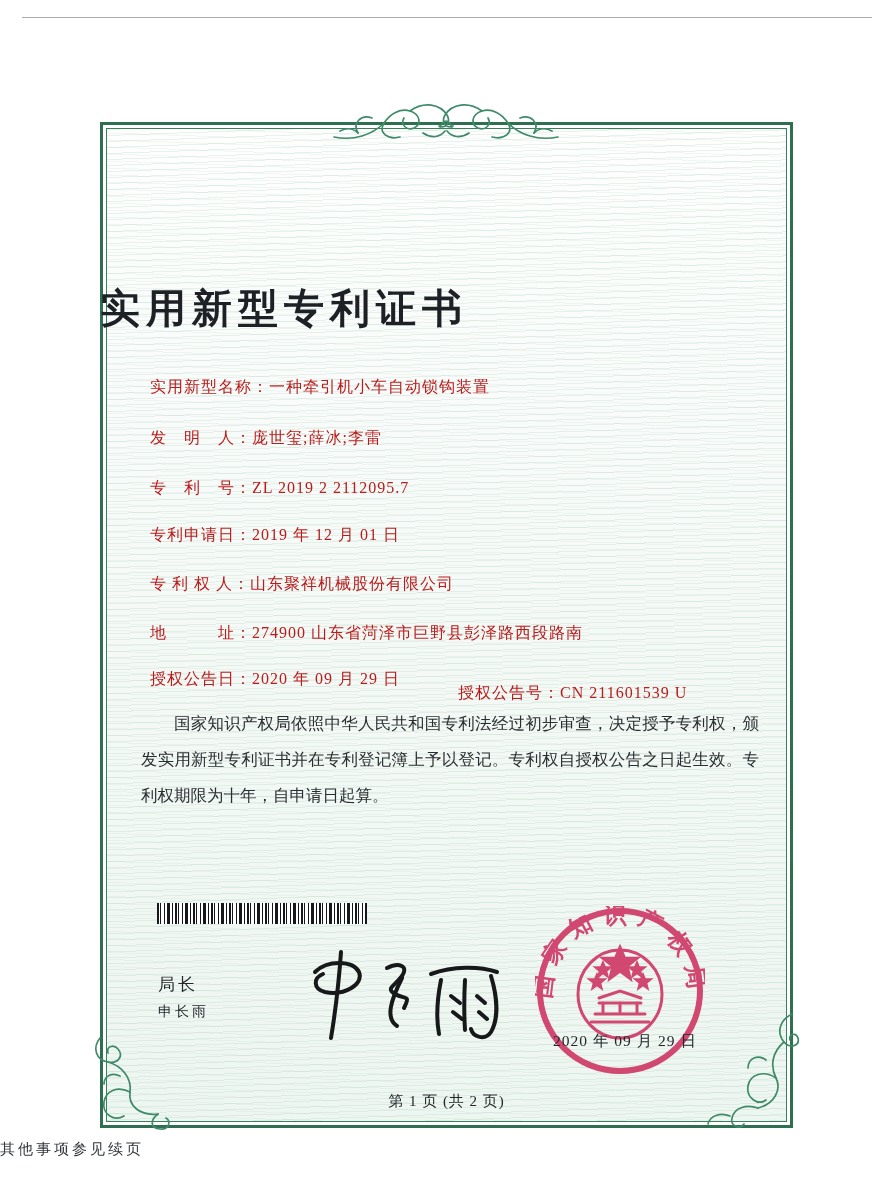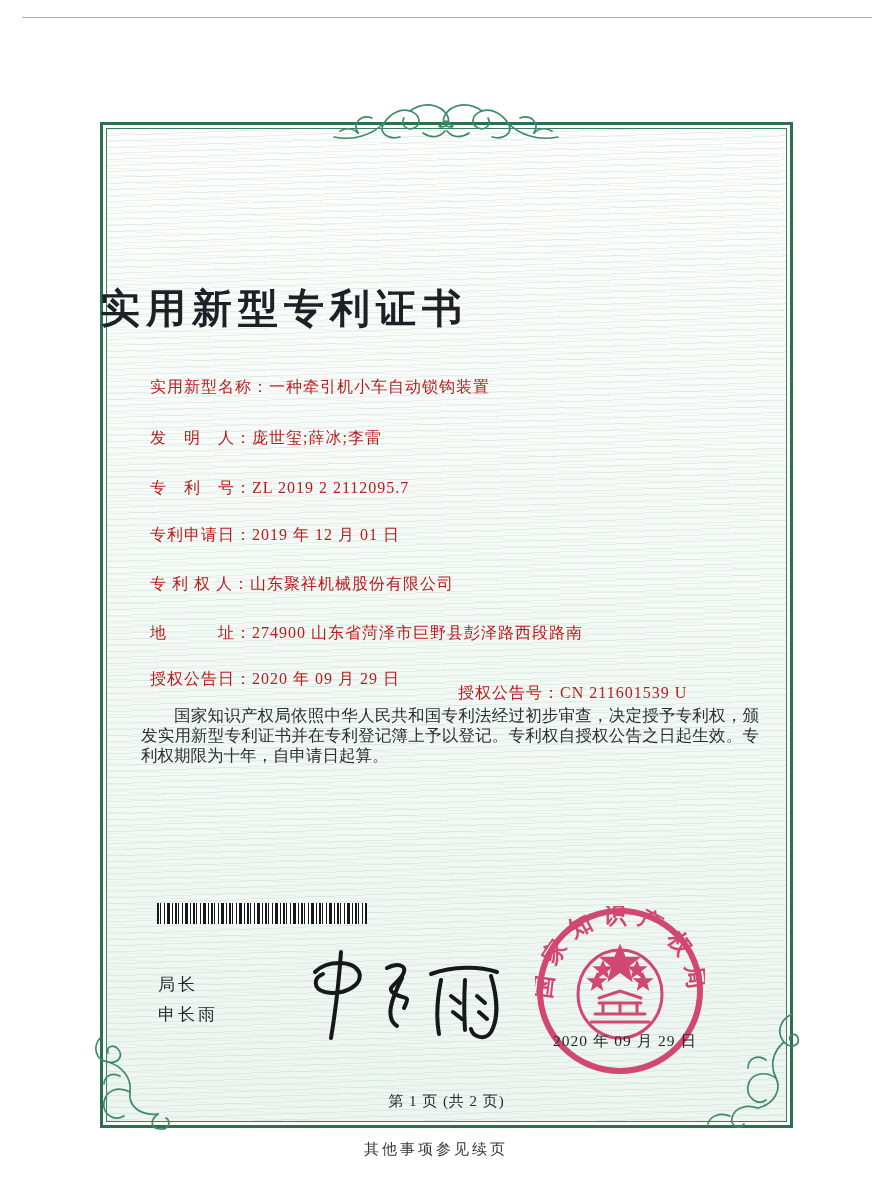--- a/index.html
+++ b/index.html
@@ -28,42 +28,42 @@
   .cert-no{top:170px;left:155px;font-size:17px;letter-spacing:2px;color:#2b2f33;}
   .title{
     top:281px;left:100px;width:693px;text-align:left;
     font-size:40px;font-weight:bold;letter-spacing:6px;color:#1d2024;
   }
   .field-row{left:150px;width:620px;font-size:16px;color:#b91c1c;white-space:nowrap;}
   .flabel{display:inline-block;letter-spacing:1px;}
   .fvalue{letter-spacing:1px;}
   .grant-pair{position:absolute;left:308px;top:14px;}
   .body-text{
-    top:706px;left:141px;width:618px;font-size:16.5px;line-height:20px;
+    top:706px;left:141px;width:618px;font-size:16.5px;line-height:36px;
     text-align:justify;color:#2a2d31;
   }
   .body-text p{margin:0;text-indent:2em;}
   
   .barcode{
     top:903px;left:157px;width:210px;height:21px;
     background:repeating-linear-gradient(90deg,
       #14171b 0 2px,#fff 2px 3px,#14171b 3px 4px,#fff 4px 7px,
       #14171b 7px 8px,#fff 8px 10px,#14171b 10px 13px,#fff 13px 15px,
       #14171b 15px 16px,#fff 16px 18px);
   }
   .signer-title{top:973px;left:158px;font-size:17px;letter-spacing:3px;font-family:Liberation Serif, serif;}
-  .signer-name{top:1003px;left:158px;font-size:17px;letter-spacing:3px;}
+  .signer-name{top:1003px;left:158px;font-size:14px;letter-spacing:3px;}
   .signature{top:942px;left:283px;width:232px;height:108px;}
   .seal{top:906px;left:535px;width:170px;height:170px;}
   .seal-date{
     top:1031px;left:553px;font-size:15.5px;letter-spacing:1px;color:#24272b;
     white-space:nowrap;
   }
   .page-number{top:1092px;left:100px;width:693px;text-align:center;font-size:15px;letter-spacing:1px;}
-  .continuation{top:1140px;left:0;width:872px;text-align:center;font-size:15px;letter-spacing:3px;color:#33373b;}
+  .continuation{top:1140px;left:0;width:872px;font-size:15px;letter-spacing:3px;color:#33373b;}
   
   .orn-top{top:93px;left:328px;width:236px;height:58px;}
   .orn-bl{top:1032px;left:90px;width:95px;height:102px;}
   .orn-br{top:1012px;left:700px;width:105px;height:120px;}
   .logo{top:160px;left:365px;width:160px;height:118px;}
   .qr{top:177px;left:698px;width:63px;height:63px;}
 </style>
 </head>
 <body>
 

